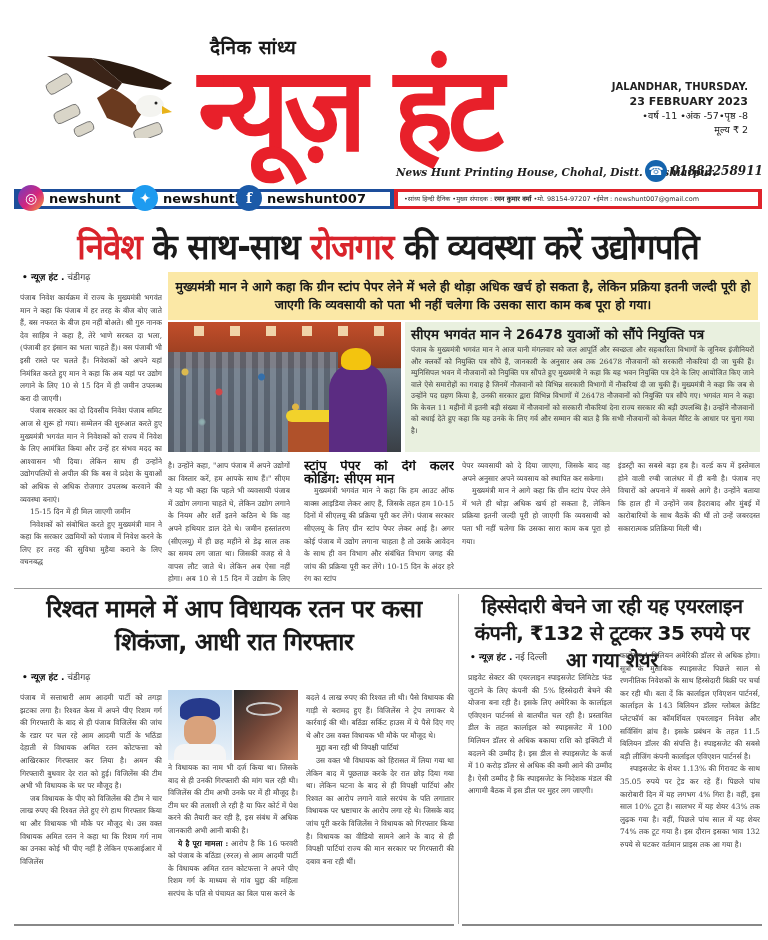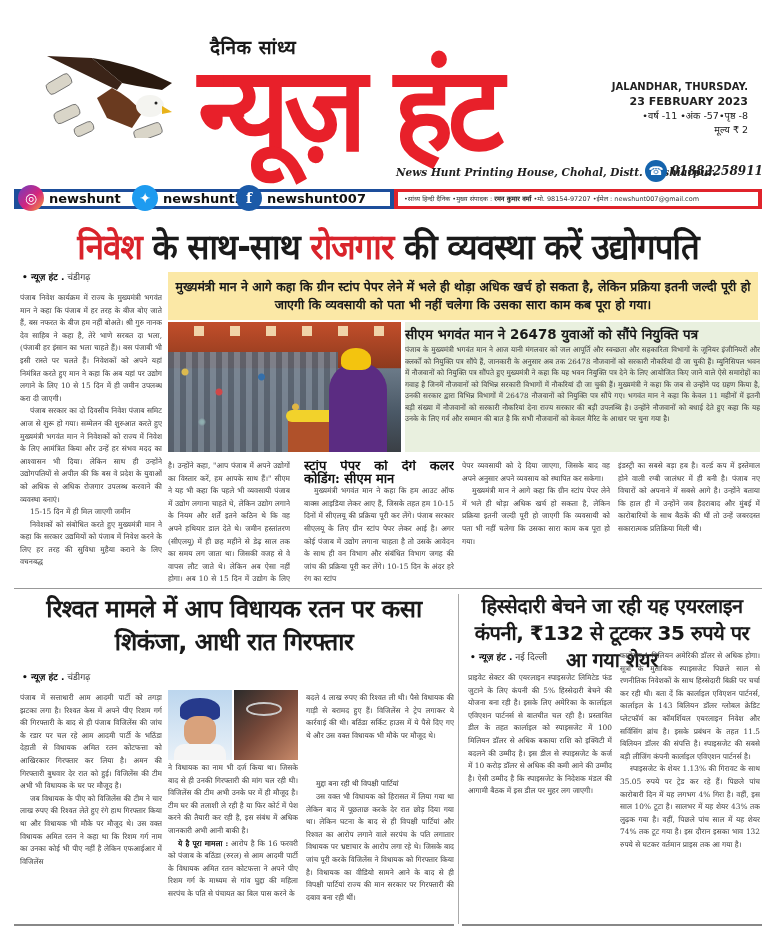--- a/index.html
+++ b/index.html
@@ -57,21 +57,21 @@
       radial-gradient(circle at 55% 25%, #2f6fb0 3px, transparent 4px),
       radial-gradient(circle at 75% 55%, #f0c040 3px, transparent 4px),
       radial-gradient(circle at 20% 70%, #9bb, 3px, transparent 4px),
       repeating-linear-gradient(90deg, #5b6470 0 6px, #7c8794 6px 12px); opacity: 0.9; }
   .photo1 .speaker { position: absolute; right: 14px; top: 40px; width: 58px; height: 90px; border-radius: 28px 28px 0 0; background: #5b2c82; }
   .photo1 .turban { position: absolute; right: 30px; top: 26px; width: 30px; height: 22px; border-radius: 50% 50% 30% 30%; background: #f3c40f; }
   .photo1 .podium { position: absolute; left: 120px; top: 94px; width: 60px; height: 36px; background: #b0512a; }
   .photo1 .flowers { position: absolute; left: 118px; top: 88px; width: 60px; height: 12px; background: #f2d22b; border-radius: 6px; }
   .photo1 .lights { position: absolute; left: 0; top: 4px; width: 100%; height: 10px; background: repeating-linear-gradient(90deg, transparent 0 26px, #fff6c8 26px 36px); opacity: 0.8; }
 
-  .greenbox { position: absolute; left: 405px; top: 322px; width: 355px; height: 130px; background: #e9f0df; padding: 4px 0; }
+  .greenbox { position: absolute; left: 405px; top: 322px; width: 355px; height: 130px; background: #e9f0df; padding: 4px 6px; }
   .greenbox .gtitle { font-size: 13.4px; font-weight: bold; color: #1a1a1a; line-height: 18px; }
   .greenbox .gbody { font-family: "DejaVu Serif", serif; font-size: 7.2px; line-height: 11.5px; color: #3a3a3a; text-align: justify; height: 104px; overflow: hidden; }
 
   .s1-col2 { left: 168px; top: 460px; width: 122px; height: 122px; overflow: hidden; }
   .s1-col3 { left: 304px; top: 460px; width: 150px; height: 122px; overflow: hidden; }
   .s1-col3 .cap { font-weight: bold; color: #111; font-size: 13px; text-indent: 0; }
   .s1-col4 { left: 462px; top: 460px; width: 148px; height: 122px; overflow: hidden; }
   .s1-col5 { left: 618px; top: 460px; width: 142px; height: 122px; overflow: hidden; }
 
   .rule-h { position: absolute; height: 1px; background: #999; }
@@ -83,21 +83,21 @@
   .s2-col1 { left: 20px; top: 692px; width: 142px; height: 230px; overflow: hidden; }
   .photo2 { position: absolute; left: 168px; top: 690px; width: 130px; height: 70px; overflow: hidden; }
   .photo2 .left { position: absolute; left: 0; top: 0; width: 64px; height: 70px; background: linear-gradient(180deg, #bcd6ee, #e9f1f8); }
   .photo2 .turban { position: absolute; left: 12px; top: 8px; width: 40px; height: 22px; border-radius: 50% 50% 20% 20%; background: #263a8c; }
   .photo2 .face { position: absolute; left: 16px; top: 26px; width: 32px; height: 30px; border-radius: 40%; background: #d9a27c; }
   .photo2 .shirt { position: absolute; left: 6px; top: 54px; width: 52px; height: 16px; background: #f5f5f5; border-radius: 10px 10px 0 0; }
   .photo2 .right { position: absolute; left: 66px; top: 0; width: 64px; height: 70px; background: linear-gradient(135deg, #2b2b2b, #7a4a3a 50%, #c88a6a); }
   .photo2 .cuff { position: absolute; left: 78px; top: 12px; width: 36px; height: 14px; border: 2px solid #ccc; border-radius: 50%; }
   .s2-col2 { left: 168px; top: 762px; width: 130px; height: 160px; overflow: hidden; }
   .s2-col3 { left: 306px; top: 692px; width: 148px; height: 230px; overflow: hidden; }
-  .s2-col3 .sub { text-indent: 10px; font-weight: normal; color: #333; margin-top: 36px; }
+  .s2-col3 .sub { text-indent: 10px; font-weight: normal; color: #333; }
 
   
   .h3 { position: absolute; left: 462px; top: 593px; width: 300px; font-size: 20px; font-weight: bold; text-align: center; line-height: 27px; color: #1a1a1a; letter-spacing: -0.5px; }
   .s3-dateline { position: absolute; left: 470px; top: 650px; }
   .s3-col1 { left: 468px; top: 672px; width: 144px; height: 250px; overflow: hidden; }
   .s3-col2 { left: 620px; top: 650px; width: 140px; height: 272px; overflow: hidden; }
 </style>
 </head>
 <body>
 

